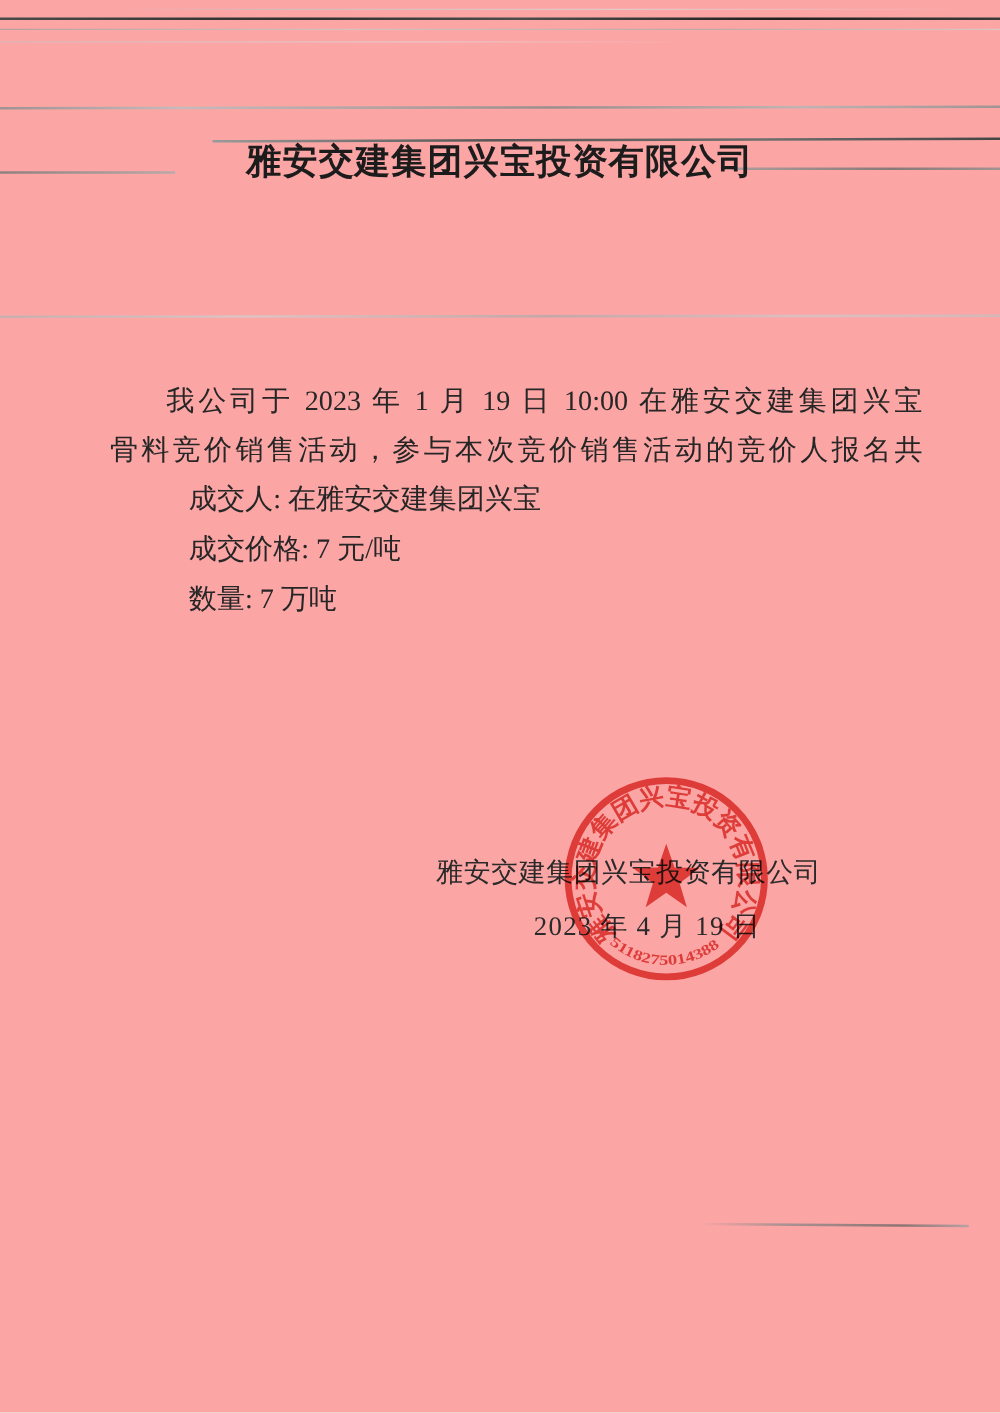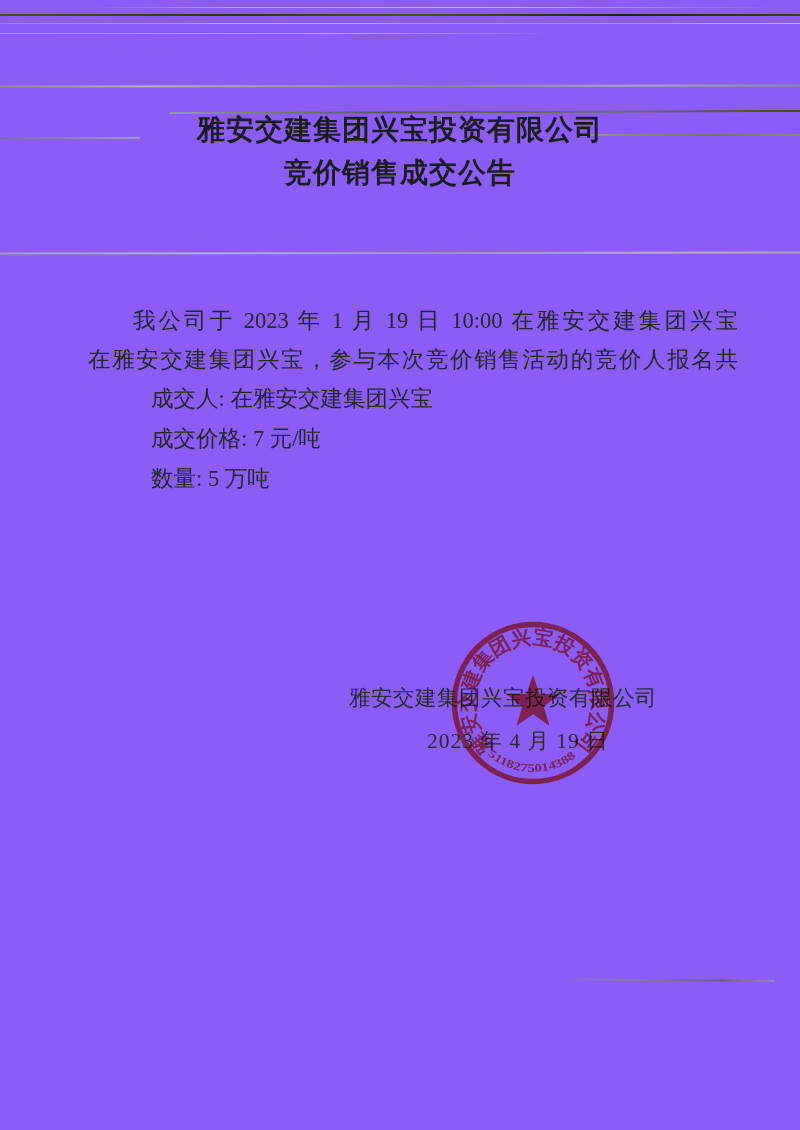--- a/index.html
+++ b/index.html
@@ -4,21 +4,21 @@
 <style>
   html, body { margin: 0; padding: 0; }
   body {
     width: 800px; height: 1130px;
     background: #e9e9e9;
     font-family: "Liberation Serif", "DejaVu Serif", serif;
   }
   .page {
     position: relative;
     width: 800px; height: 1130px;
-    background: #8b5cf6;
+    background: #fca5a5;
     overflow: hidden;
     color: #232323;
   }
   
   .streak { position: absolute; pointer-events: none; }
   .s1 { top: 7px; left: 90px; width: 690px; height: 1px;
         background: linear-gradient(90deg, transparent, #c4c4c4 20%, #d8d8d8 60%, transparent); opacity: .7; }
   .s2 { top: 14px; left: 0; width: 800px; height: 2px;
         background: linear-gradient(90deg, #4a4a4a, #2f2f2f 30%, #4d4d4d 52%, #1f1f1f 78%, #3a3a3a); }
   .s3 { top: 23px; left: 0; width: 800px; height: 1px;
@@ -83,29 +83,28 @@
   <div class="streak s4"></div>
   <div class="streak s5"></div>
   <div class="streak s6"></div>
   <div class="streak s7a"></div>
   <div class="streak s7b"></div>
   <div class="streak s8"></div>
   <div class="streak s9"></div>
 
   <header class="title">
     <div class="title-line">雅安交建集团兴宝投资有限公司</div>
-    <div class="title-line">竞价销售成交公告</div>
   </header>
 
   <section class="body-block">
     <div class="para-line indent">我公司于 2023 年 1 月 19 日 10:00 在雅安交建集团兴宝</div>
-    <div class="para-line">在雅安交建集团兴宝，参与本次竞价销售活动的竞价人报名共</div>
+    <div class="para-line">骨料竞价销售活动，参与本次竞价销售活动的竞价人报名共</div>
     <div class="detail-line">成交人: 在雅安交建集团兴宝</div>
     <div class="detail-line">成交价格: 7 元/吨</div>
-    <div class="detail-line">数量: 5 万吨</div>
+    <div class="detail-line">数量: 7 万吨</div>
   </section>
 
   <div class="sig-company">雅安交建集团兴宝投资有限公司</div>
   <div class="sig-date">2023 年 4 月 19 日</div>
 
   <svg class="seal" viewBox="0 0 180 180">
     <defs>
       <path id="ringTextArc" d="M 50.52,133.85 A 59,59 0 1 1 129.48,133.85" fill="none"></path>
       <path id="codeArc" d="M 42.95,140.45 A 69,69 0 0 0 137.05,140.45" fill="none"></path>
     </defs>

